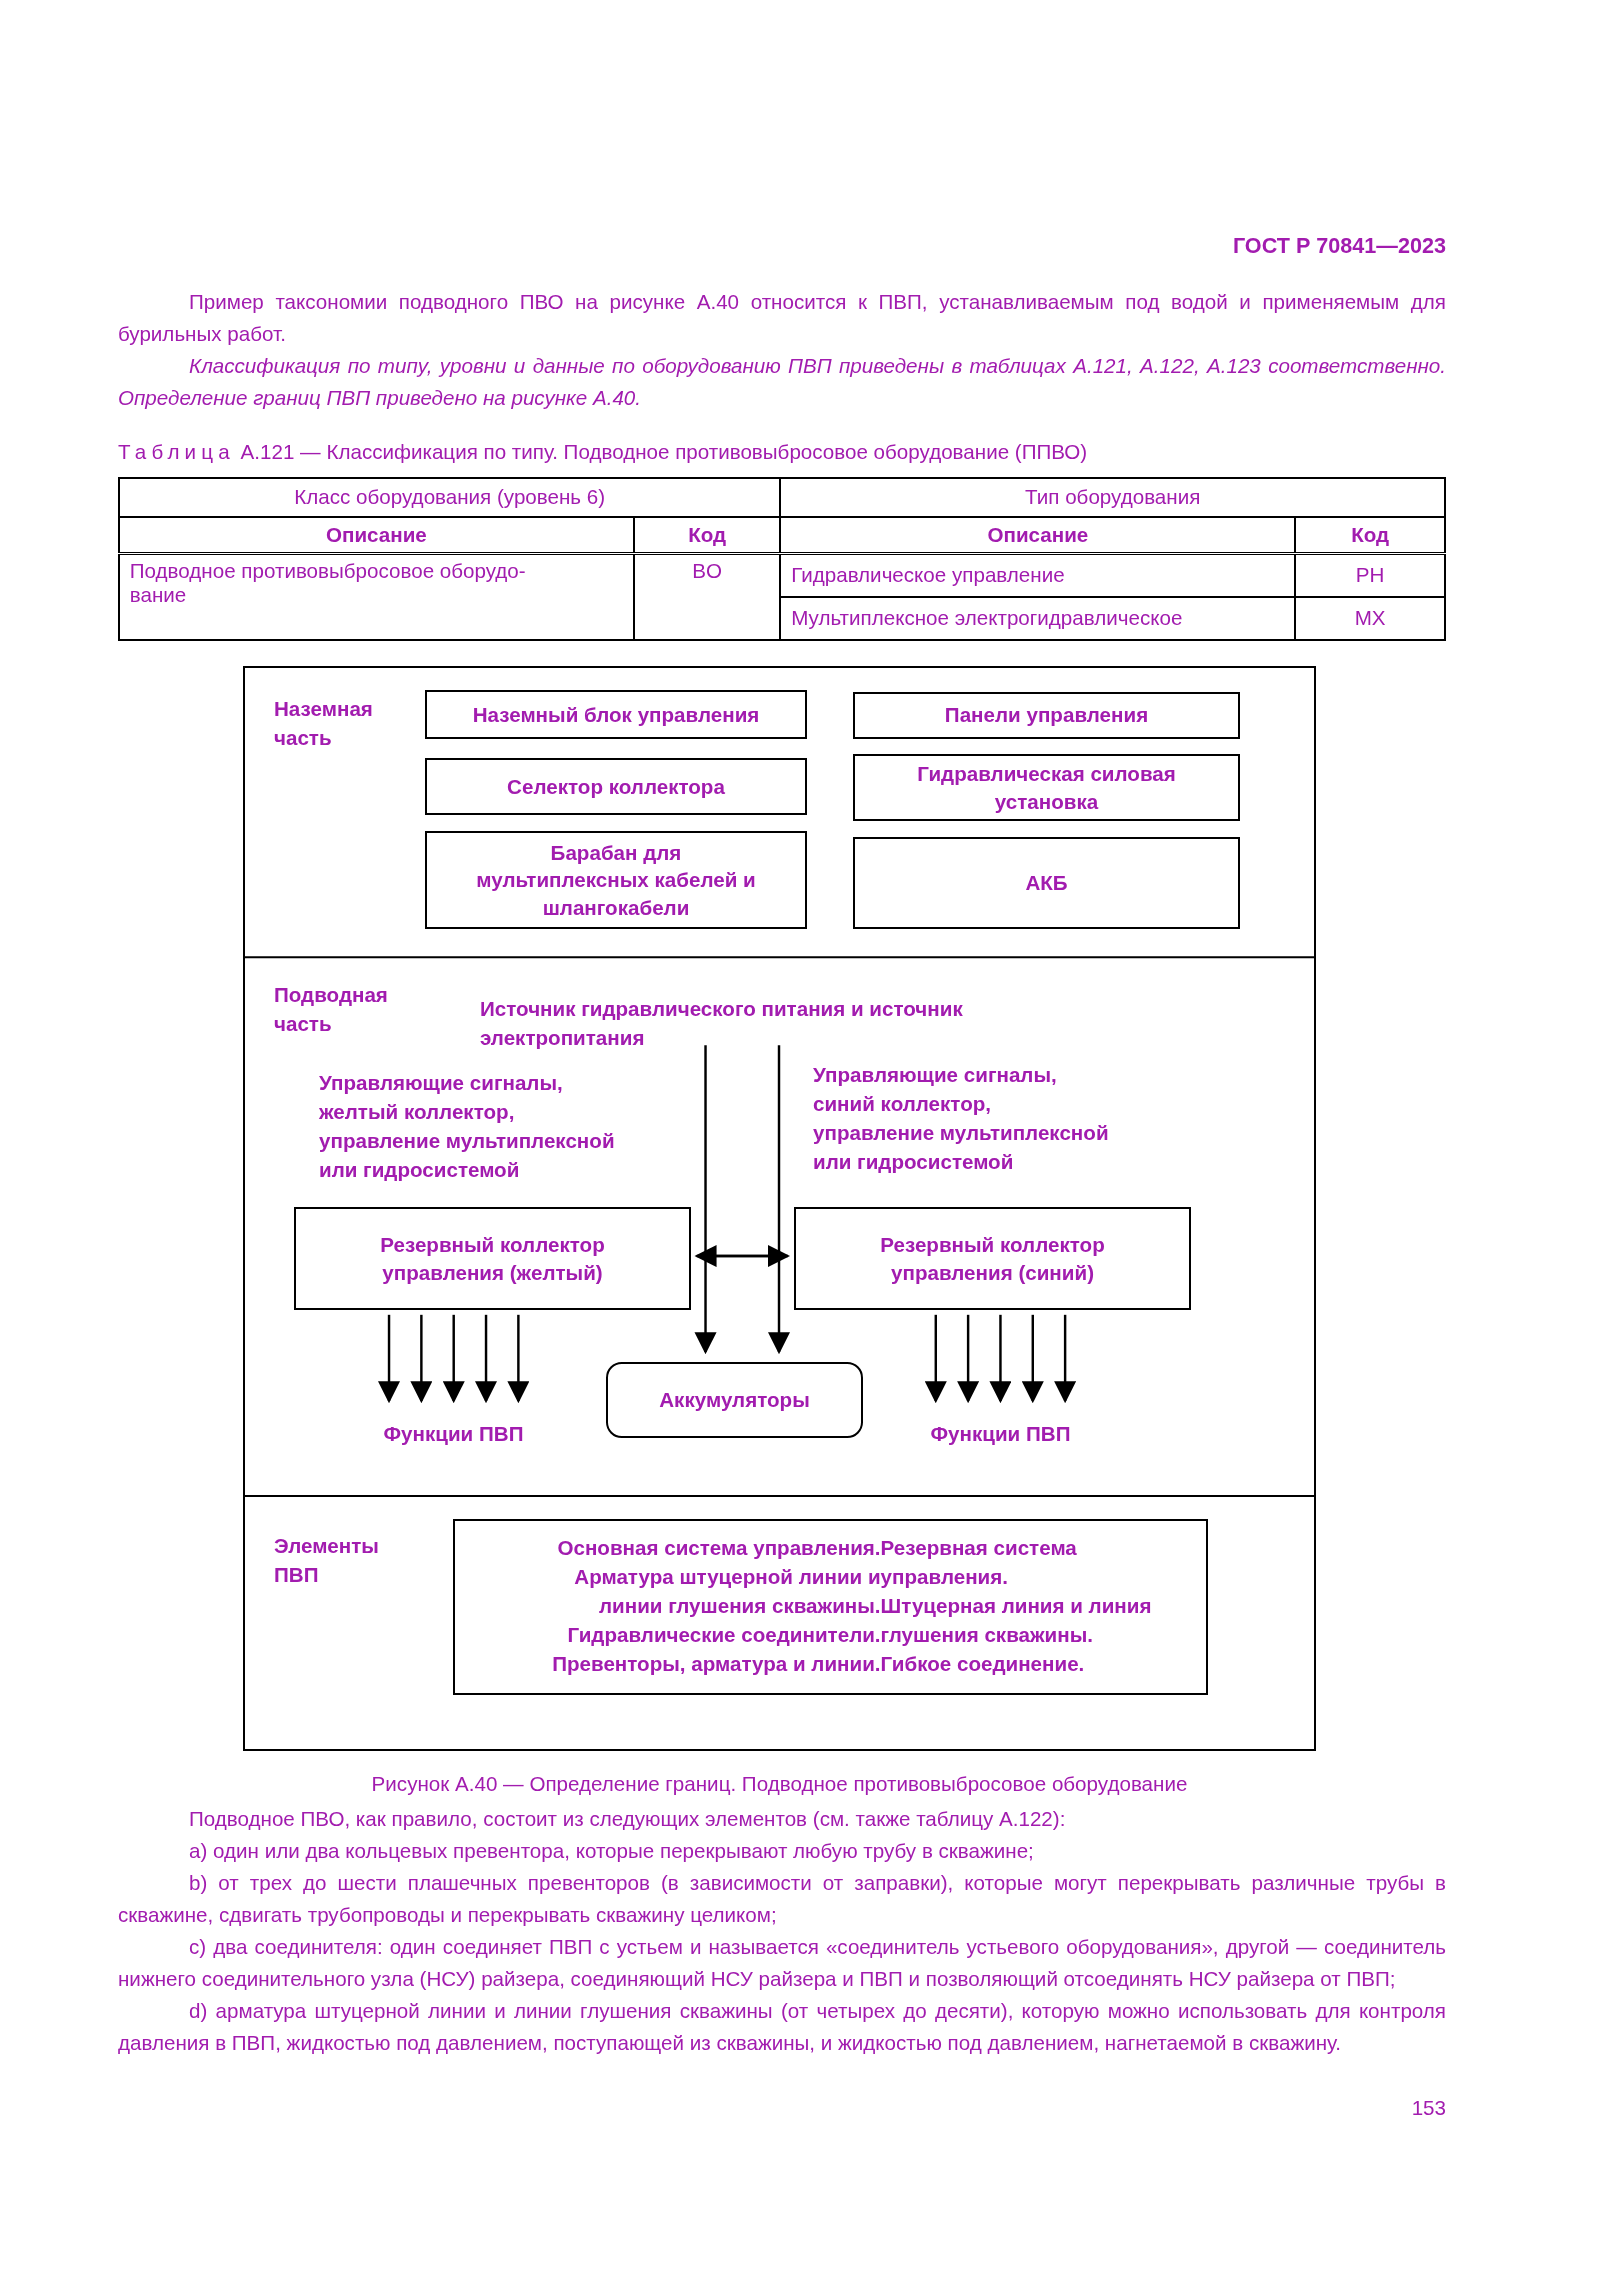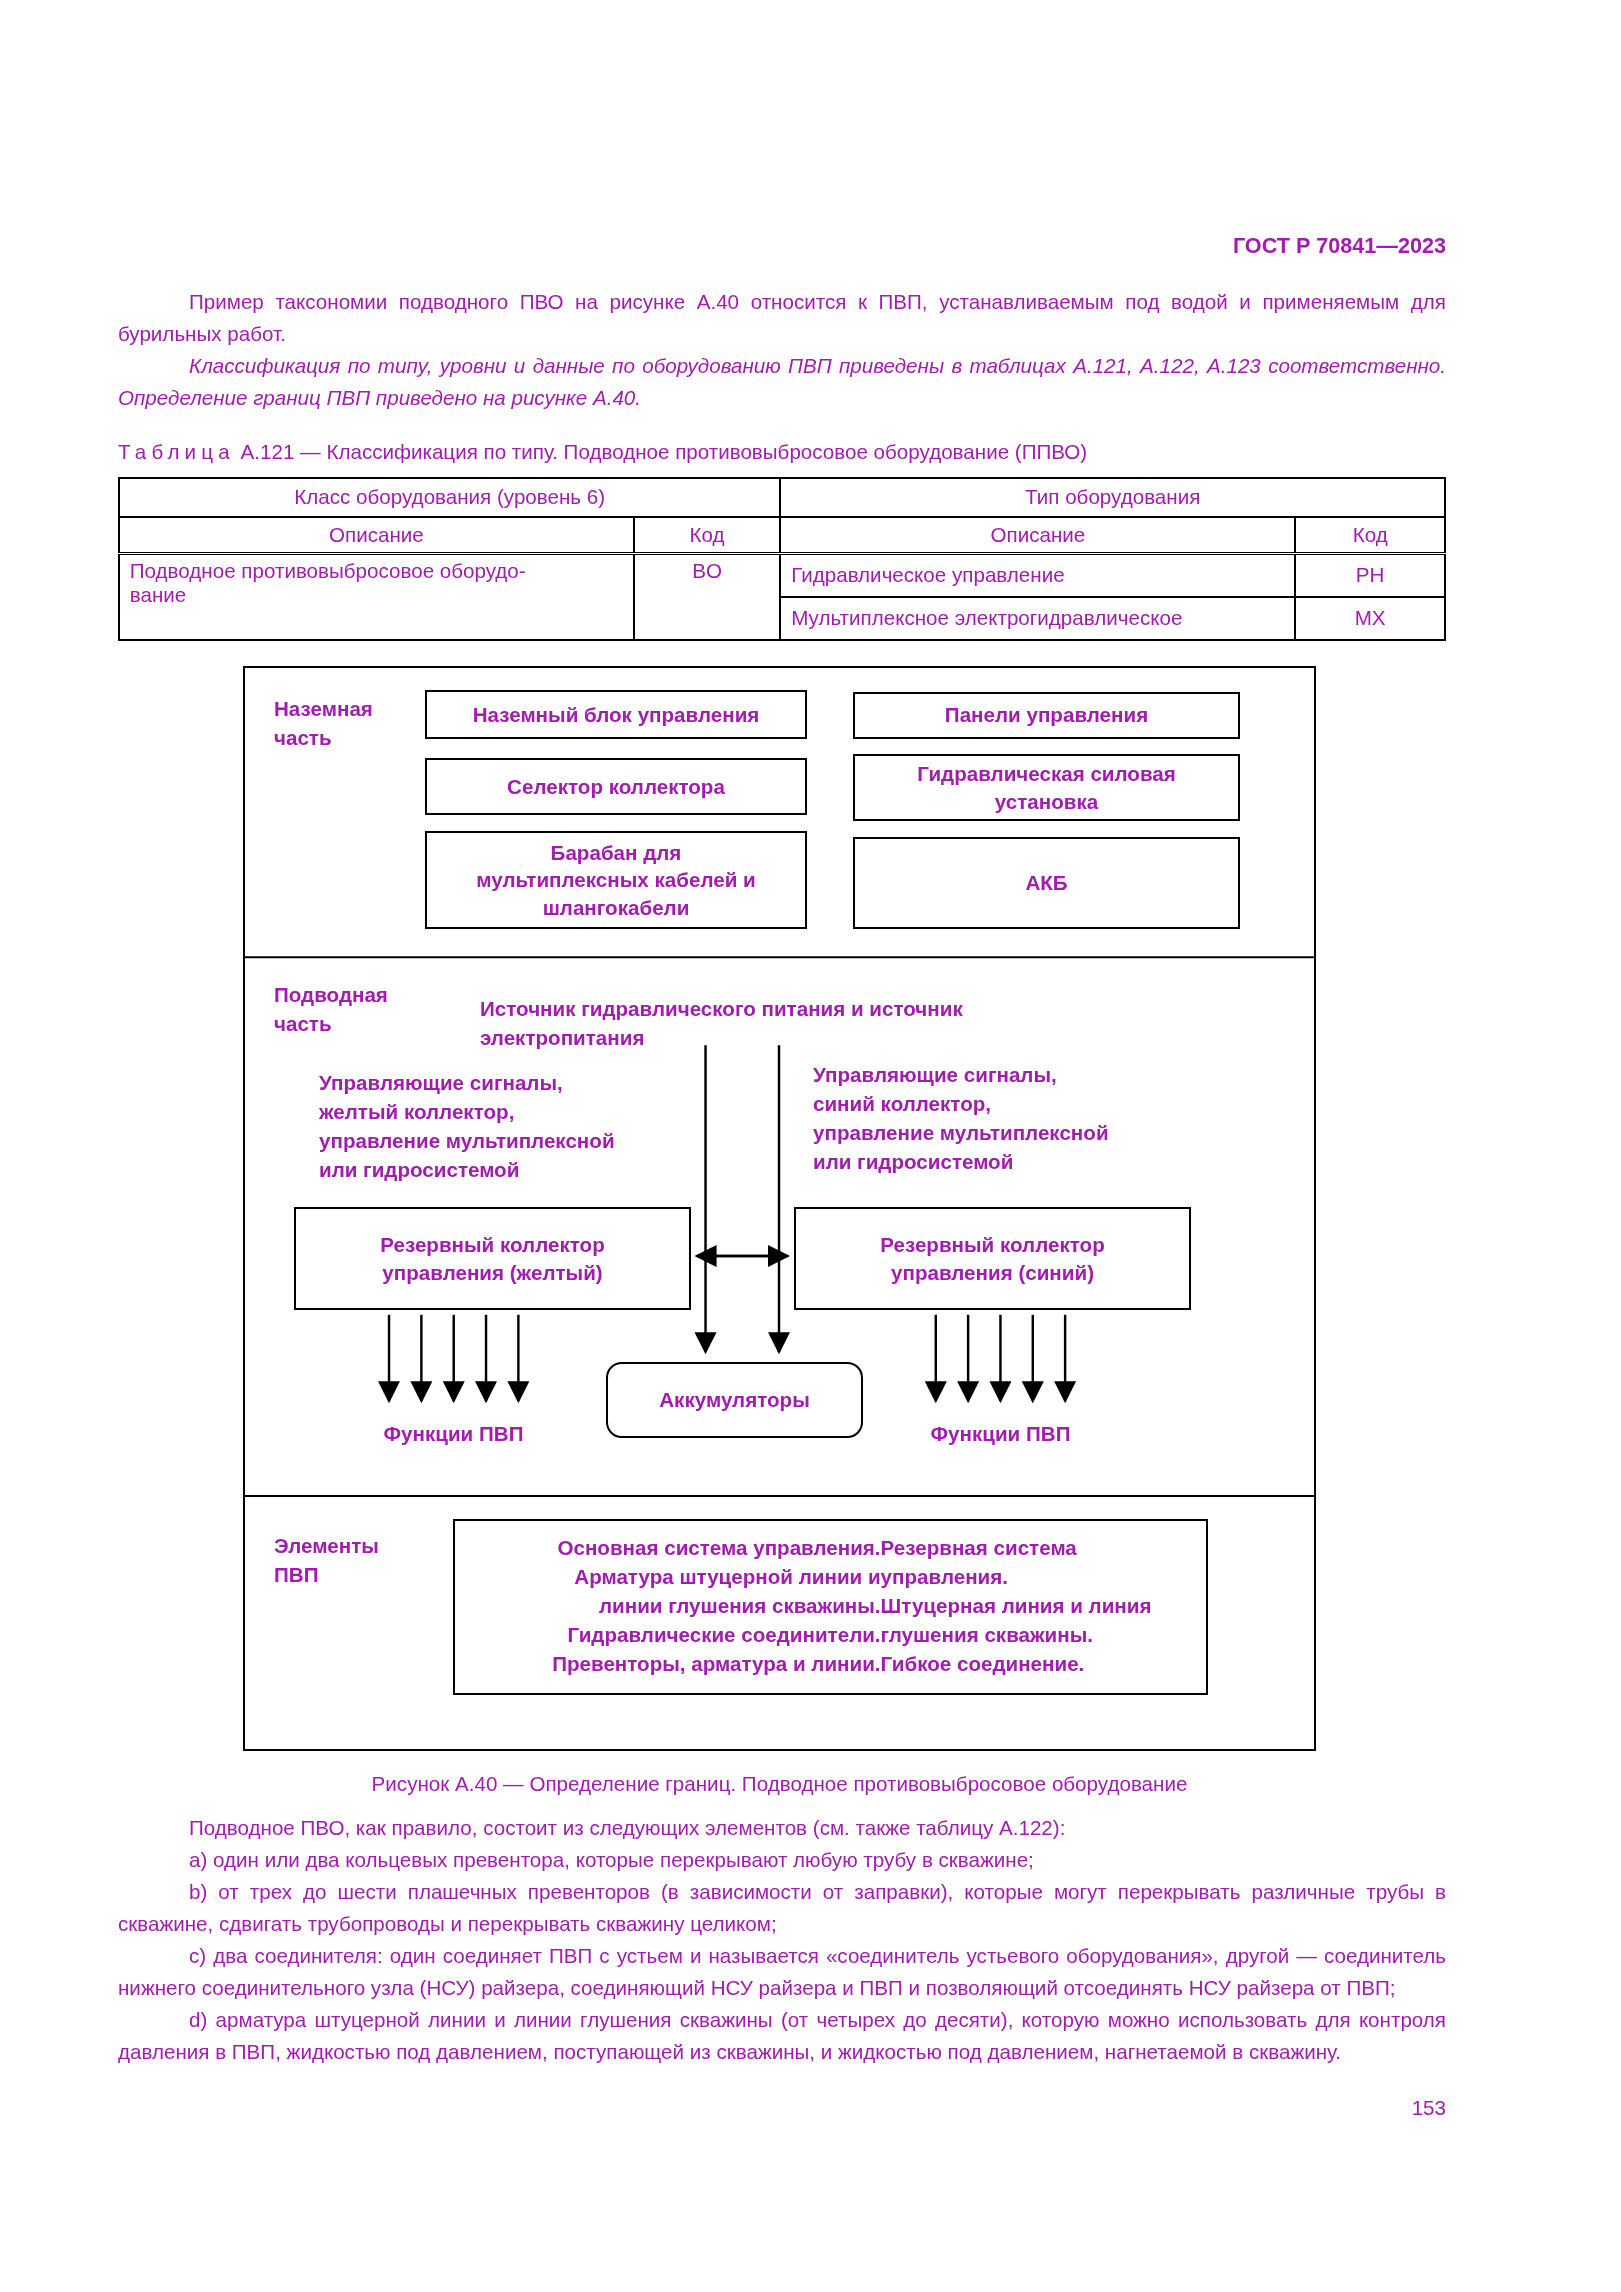--- a/index.html
+++ b/index.html
@@ -39,21 +39,21 @@
     width: 1328px;
     margin-top: 11.8px;
     font-size: 20.6px;
   }
   table.gost-table th, table.gost-table td {
     border: 2px solid #000;
     padding: 3.9px 9.8px;
     font-weight: 400;
   }
   tr.group-row th { height: 39px; text-align: center; }
-  tr.sub-row th  { height: 37px; text-align: center; border-bottom: 3.9px double #000; }
+  tr.sub-row th  { height: 37px; text-align: center; border-bottom: 3.9px double #000; font-weight: bold; }
   table.gost-table tbody tr { height: 43px; }
   td.desc { text-align: left; padding-left: 13.7px; }
   td.code { text-align: center; }
   td.vtop { vertical-align: top; padding-top: 6.9px; }
   .pre { white-space: pre-line; }
 
   .figure-frame {
     position: relative;
     width: 1073px;
     height: 1085px;
@@ -93,21 +93,21 @@
     line-height: 29px;
   }
   .el-col-left { width: 404px; text-align: right; }
   .fig-caption {
     width: 1073px;
     margin: 19.6px 0 0 125px;
     text-align: center;
     font-size: 20.6px;
     line-height: 25.5px;
   }
-  .body-block { margin-top: 16px; }
+  .body-block { margin-top: 7px; }
   .page-number {
     position: absolute;
     top: 2096px;
     right: 175px;
     font-size: 20.6px;
   }
 </style>
 </head>
 <body>
 

